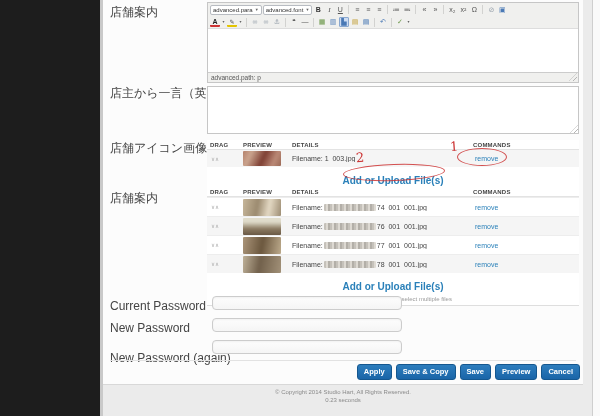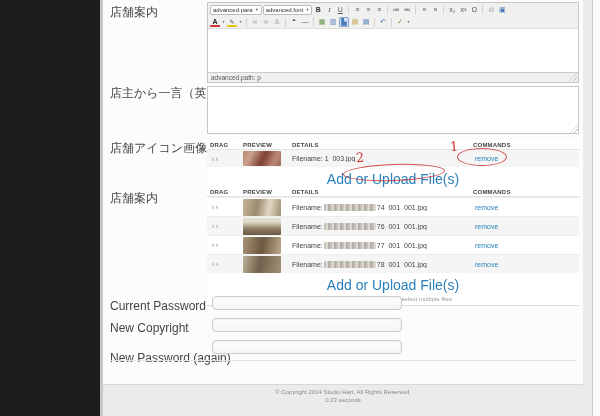--- a/index.html
+++ b/index.html
@@ -58,21 +58,21 @@
   .t-p1 { background:linear-gradient(100deg,#cfc0a5,#9a8a70 40%,#e3d9c5 65%,#8a7a60); }
   .t-p2 { background:linear-gradient(#e0dccc 0 30%,#8a7a62 60%,#5a4a3a); }
   .t-p3 { background:linear-gradient(100deg,#b5a085,#6a573f 50%,#c9b89a); }
   .t-p4 { background:linear-gradient(100deg,#ccc0a8,#70604c 45%,#a89880); }
   .fname { font-size:7px; color:#444; white-space:nowrap; overflow:hidden; }
   .censor { display:inline-block; width:52px; height:7px; vertical-align:-1px; margin:0 1px;
             background:repeating-linear-gradient(90deg,#c5c1ba 0 2px,#ddd9d2 2px 4px,#b3afa8 4px 6px);
             filter:blur(0.6px); border-radius:1px; }
   .rm-link { font-size:7px; color:#2a80b9; text-decoration:none; padding-left:10px; }
   .addrow { text-align:center; padding:3px 0 1px; }
-  .add-link { font-size:14px; font-weight:normal; color:#2a80b9; text-decoration:none;text-align:right; }
+  .add-link { font-size:10px; font-weight:bold; color:#2a80b9; text-decoration:none;text-align:right; }
   .tiprow { text-align:center; font-size:6px; color:#9a9a9a; padding:1px 0 3px; }
 
   
   .ann { position:absolute; pointer-events:none; }
   .ann-ellipse { border:1.6px solid rgba(204,51,51,0.85); border-radius:50%; }
   .ann-num { font-family:"DejaVu Serif","Liberation Serif",serif; font-size:13px; color:#cc3333; transform:rotate(-4deg); }
 
   
   .pw-input { position:absolute; left:109px; width:190px; height:14px; border:1px solid #ccc; border-radius:4px;
               background:linear-gradient(#fdfdfd,#f5f5f5); box-shadow:inset 0 1px 2px rgba(0,0,0,0.05); font-size:8px; padding:0 4px; }
@@ -231,26 +231,33 @@
         <a href="#" class="rm-link">remove</a>
       </div>
       <div class="addrow">
         <a href="#" class="add-link">Add or Upload File(s)</a>
       </div>
       <div class="tiprow">Tip: hold &lt;Command&gt; to select multiple files</div>
     </div>
 
     <div class="flabel" style="top:299px;">Current Password</div>
     <input class="pw-input" style="top: 296px;" type="password">
-    <div class="flabel" style="top:321px;">New Copyright</div>
+    <div class="flabel" style="top:321px;">New Password</div>
     <input class="pw-input" style="top: 318px;" type="password">
     <div class="flabel" style="top:351px;">New Password (again)</div>
     <input class="pw-input" style="top: 340px;" type="password">
 
     <div id="divider"></div>
+    <div id="btn-row">
+      <button class="btn">Apply</button>
+      <button class="btn">Save &amp; Copy</button>
+      <button class="btn">Save</button>
+      <button class="btn">Preview</button>
+      <button class="btn">Cancel</button>
+    </div>
   </div>
 
   <div id="footer">
     <div>© Copyright 2014 Studio Hart, All Rights Reserved.</div>
     <div>0.23 seconds</div>
   </div>
 
   <div id="scroll-strip"></div>
 </div>
 

